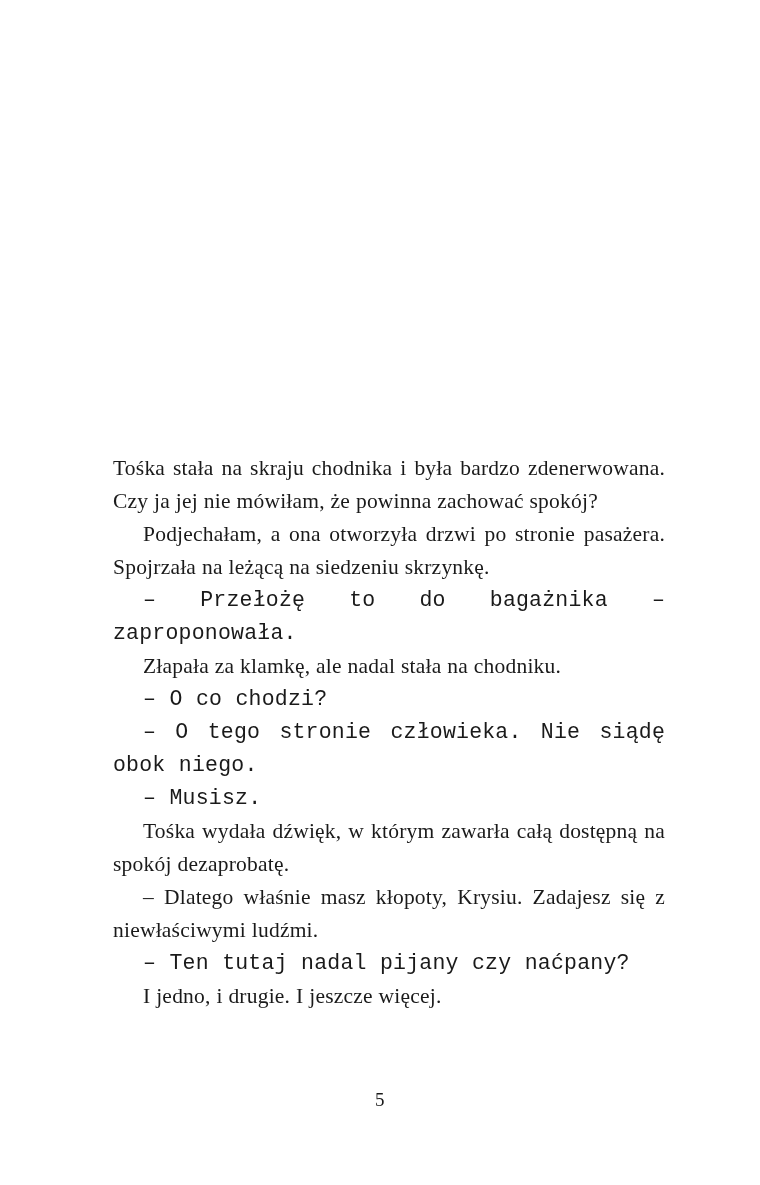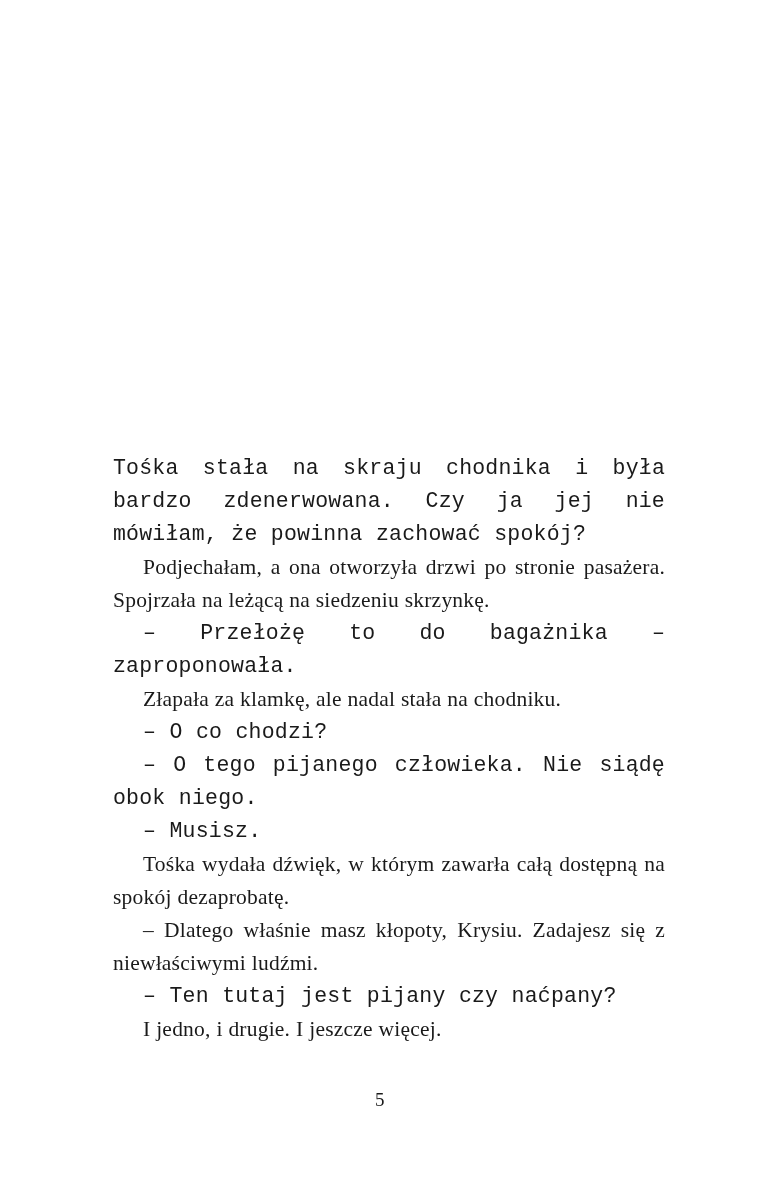--- a/index.html
+++ b/index.html
@@ -38,21 +38,20 @@
     text-justify: inter-word;
     hyphens: manual;
     -webkit-hyphens: manual;
     letter-spacing: 0.01em;
     word-spacing: 0.01em;
   }
 
   
   .para.flush {
     text-indent: 0;
-    font-family: Liberation Mono, monospace;
   }
 
   
   .para.indent {
     text-indent: 30px;
   }
 
   
   .para.dialogue {
     text-indent: 30px;
@@ -98,30 +97,30 @@
 
     <p class="para indent no-stretch">Podjechałam, a ona otworzyła drzwi po stronie pasażera. Spojrzała na leżącą na siedzeniu skrzynkę.</p>
 
     <p class="para dialogue no-stretch">– Przełożę to do bagażnika – zaproponowała.</p>
 
 
     <p class="para indent no-stretch">Złapała za klamkę, ale nadal stała na chodniku.</p>
 
     <p class="para dialogue no-stretch">– O co chodzi?</p>
 
-    <p class="para dialogue no-stretch">– O tego pijanego człowieka. Nie siądę obok niego.</p>
+    <p class="para dialogue no-stretch">– O tego stronie człowieka. Nie siądę obok niego.</p>
 
     <p class="para dialogue no-stretch">– Musisz.</p>
 
     <p class="para indent no-stretch">Tośka wydała dźwięk, w którym zawarła całą dostępną na spokój dezaprobatę.</p>
 
     <p class="para dialogue-wrap no-stretch">– Dlatego właśnie masz kłopoty, Krysiu. Zadajesz się z niewłaściwymi ludźmi.</p>
 
 
-    <p class="para dialogue no-stretch">– Ten tutaj jest pijany czy naćpany?</p>
+    <p class="para dialogue no-stretch">– Ten tutaj nadal pijany czy naćpany?</p>
 
     <p class="para indent no-stretch">I jedno, i drugie. I jeszcze więcej.</p>
 
   </div>
 
   <div class="folio">5</div>
 
 </div>
 
 </body></html>

